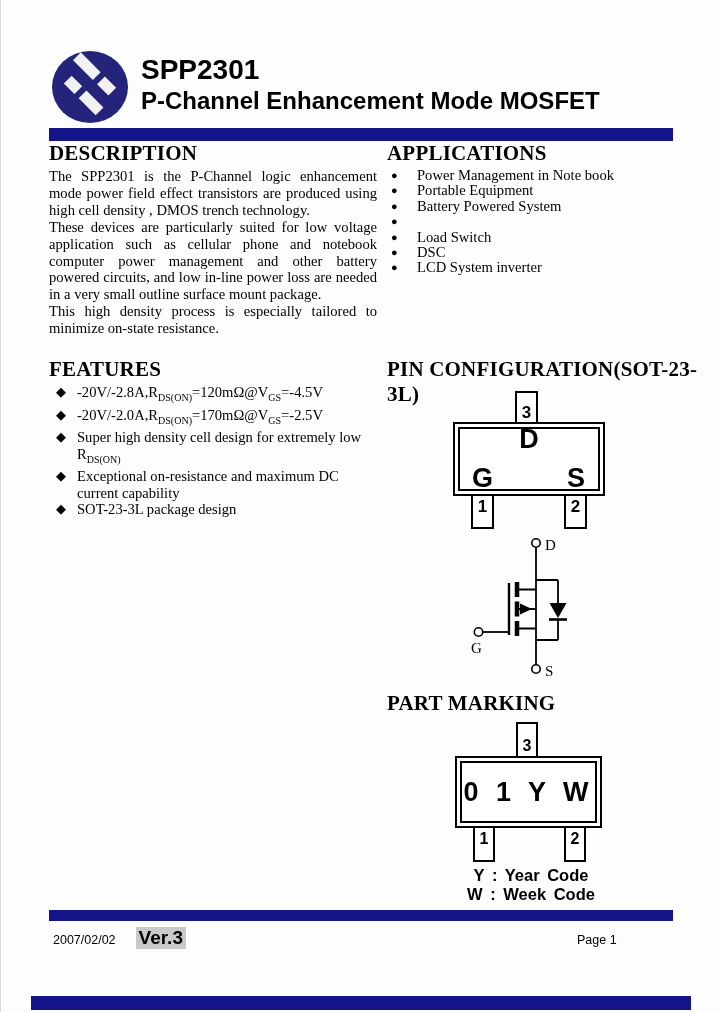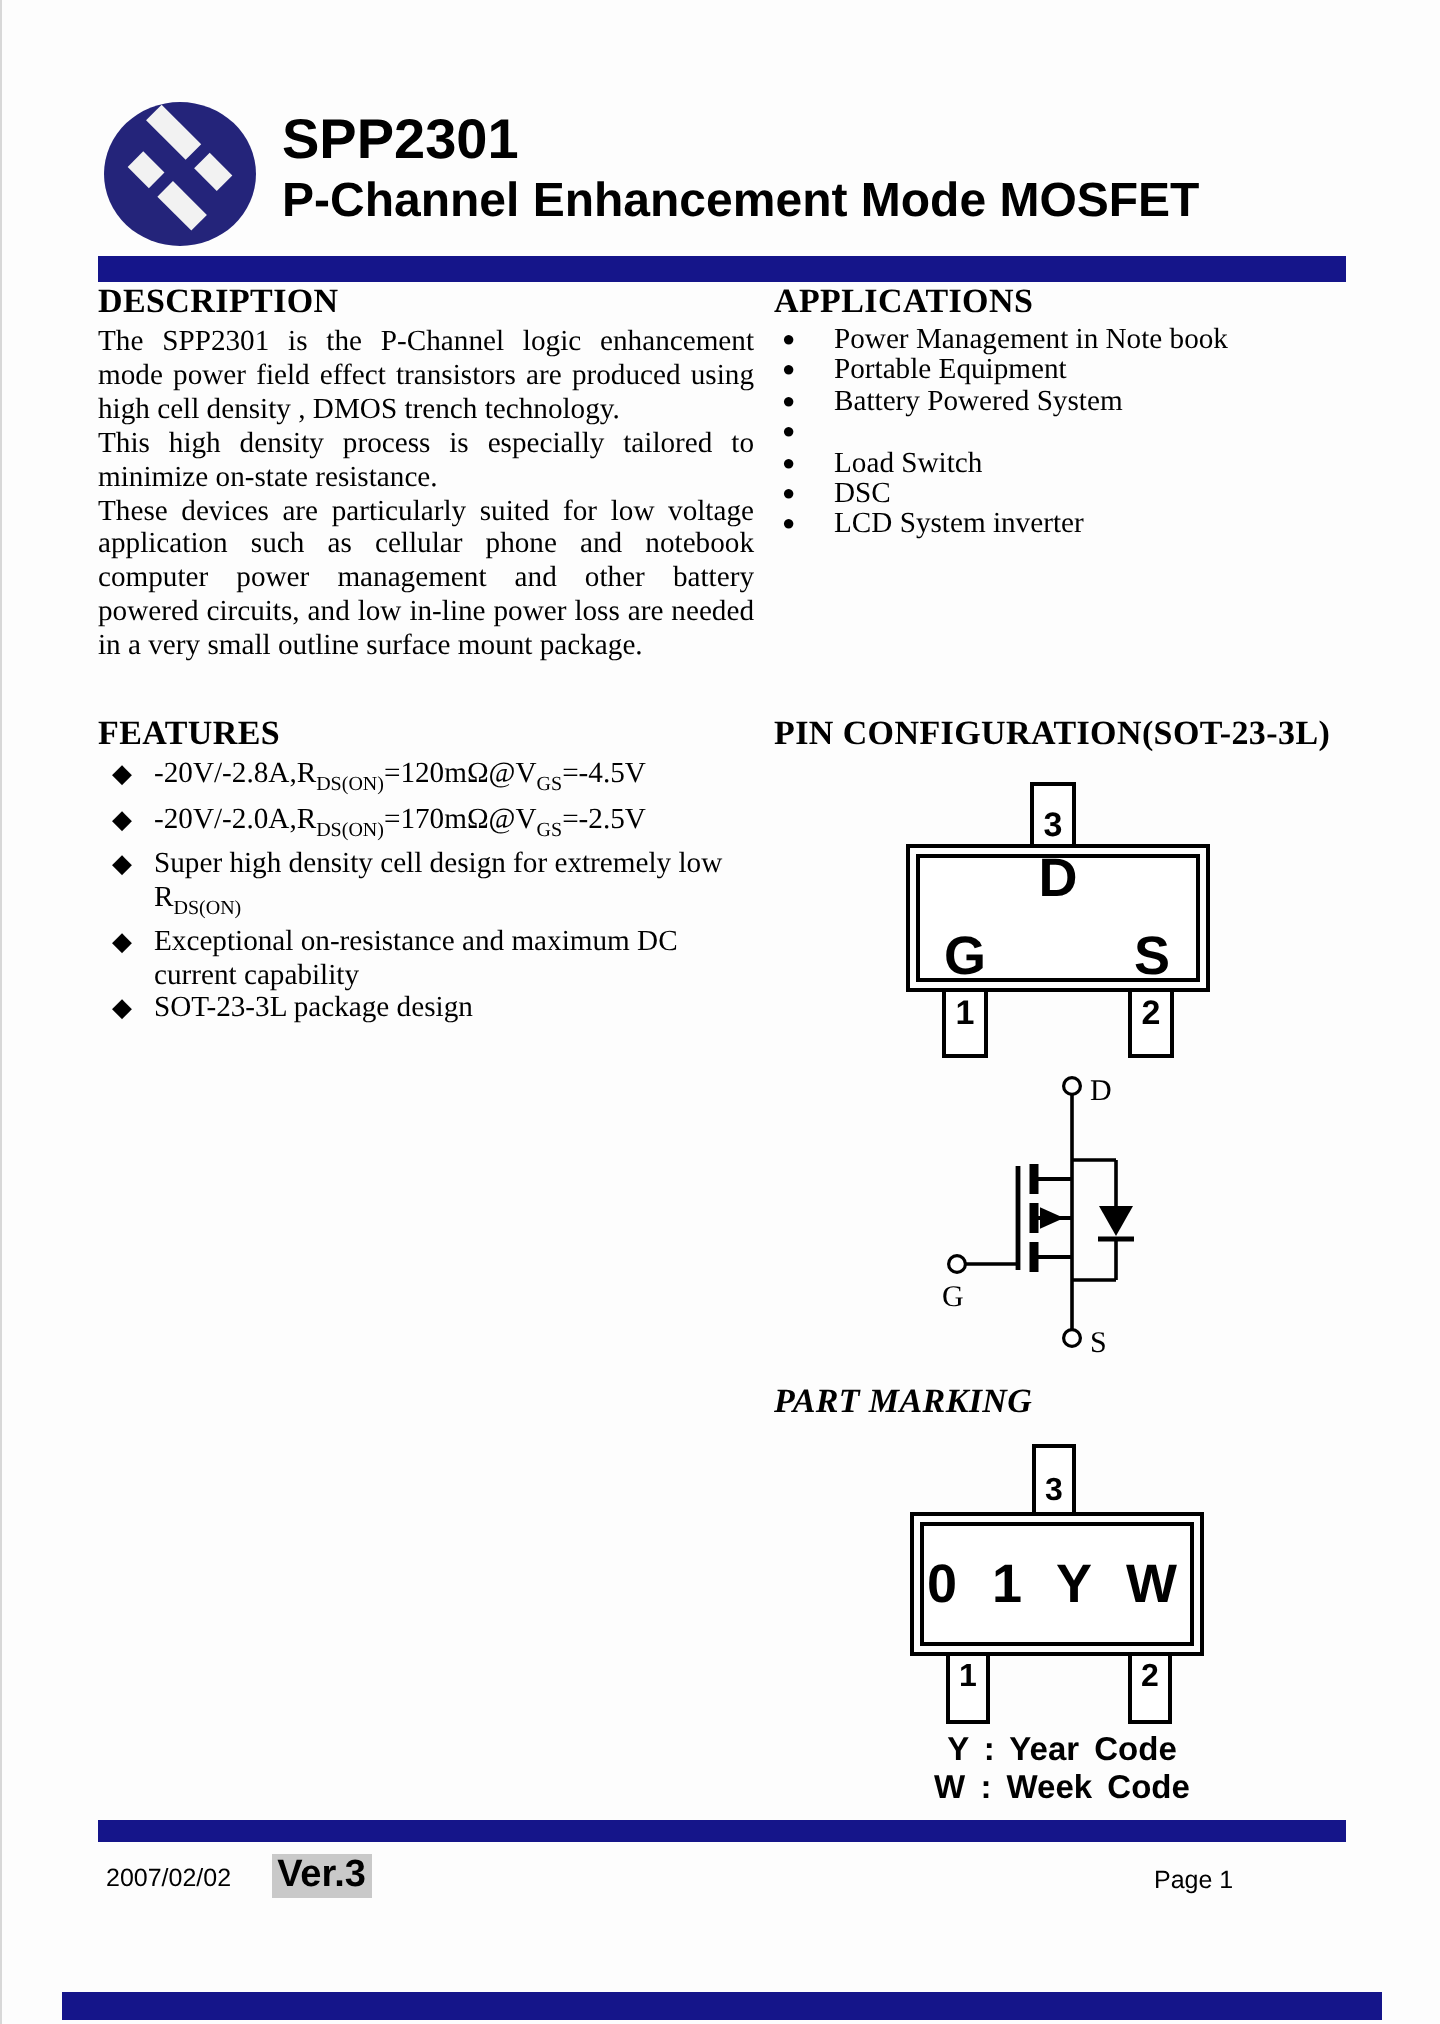--- a/index.html
+++ b/index.html
@@ -16,38 +16,38 @@
   .titles { position:absolute; left:140px; top:53px; width:560px;
             font-family:"Liberation Sans","DejaVu Sans",sans-serif; }
   .part-no { font-weight:bold; font-size:28px; line-height:34px; }
   .subtitle { font-weight:bold; font-size:24px; line-height:27px; white-space:nowrap; }
 
   .hr { position:absolute; background:#15158a; }
   .hr-top  { left:48px; top:128px; width:624px; height:13px; }
   .hr-foot { left:48px; top:910px; width:624px; height:11px; }
   .hr-bottom { left:30px; top:996px; width:660px; height:14px; }
 
-  h3.sec { font-size:17px; font-weight:bold; letter-spacing:.2px; margin-bottom:2px; }
+  h3.sec { font-size:21px; font-weight:bold; letter-spacing:.2px; margin-bottom:2px; }
 
   .desc { position:absolute; left:48px; top:141px; width:328px; }
   .desc p { font-size:14.6px; line-height:16.9px; text-align:justify; }
 
   .apps { position:absolute; left:386px; top:141px; width:288px; }
   .li { display:flex; }
   .apps .li { font-size:14.6px; line-height:15.4px; }
   .apps .bullet { flex:0 0 30px; font-size:11px; padding-left:4px; }
 
   .feats { position:absolute; left:48px; top:357px; width:332px; }
   .feats .li { font-size:14.6px; line-height:16.6px; }
   .feats .bullet { flex:0 0 28px; font-size:13px; padding-left:7px; }
   .feats sub { font-size:10px; }
   .li-text { flex:1 1 auto; }
 
   .pincfg-head { position:absolute; left:386px; top:357px; }
-  .pm-head     { position:absolute; left:386px; top:691px;font-style:italic; }
+  .pm-head     { position:absolute; left:386px; top:691px; }
 
   
   .lead { position:absolute; border:2px solid #000; background:#fff; z-index:1;
           display:flex; justify-content:center;
           font-family:"Liberation Sans","DejaVu Sans",sans-serif;
           font-weight:bold; font-size:17px; line-height:17px; }
   .top-lead { align-items:flex-end; padding-bottom:2px; }
   .bot-lead { align-items:flex-start; padding-top:2px; }
   .pkg-body { position:absolute; border:2px solid #000; background:#fff; z-index:2; }
   .pkg-inner { position:absolute; inset:3px; border:2px solid #000; }
@@ -104,22 +104,22 @@
   </svg>
   <div class="titles">
     <div class="part-no">SPP2301</div>
     <div class="subtitle">P-Channel Enhancement Mode MOSFET</div>
   </div>
   <div class="hr hr-top"></div>
 
   <section class="desc">
     <h3 class="sec">DESCRIPTION</h3>
     <p>The SPP2301 is the P-Channel logic enhancement mode power field effect transistors are produced using high cell density , DMOS trench technology.</p>
+    <p>These devices are particularly suited for low voltage application such as cellular phone and notebook computer power management and other battery powered circuits, and low in-line power loss are needed in a very small outline surface mount package.</p>
     <p>This high density process is especially tailored to minimize on-state resistance.</p>
-    <p>These devices are particularly suited for low voltage application such as cellular phone and notebook computer power management and other battery powered circuits, and low in-line power loss are needed in a very small outline surface mount package.</p>
   </section>
 
   <section class="apps">
     <h3 class="sec">APPLICATIONS</h3>
     <div id="apps-list">
         <div class="li">
           <span class="bullet">●</span>
           <span class="li-text">Power Management in Note book</span>
         </div>
         <div class="li">

